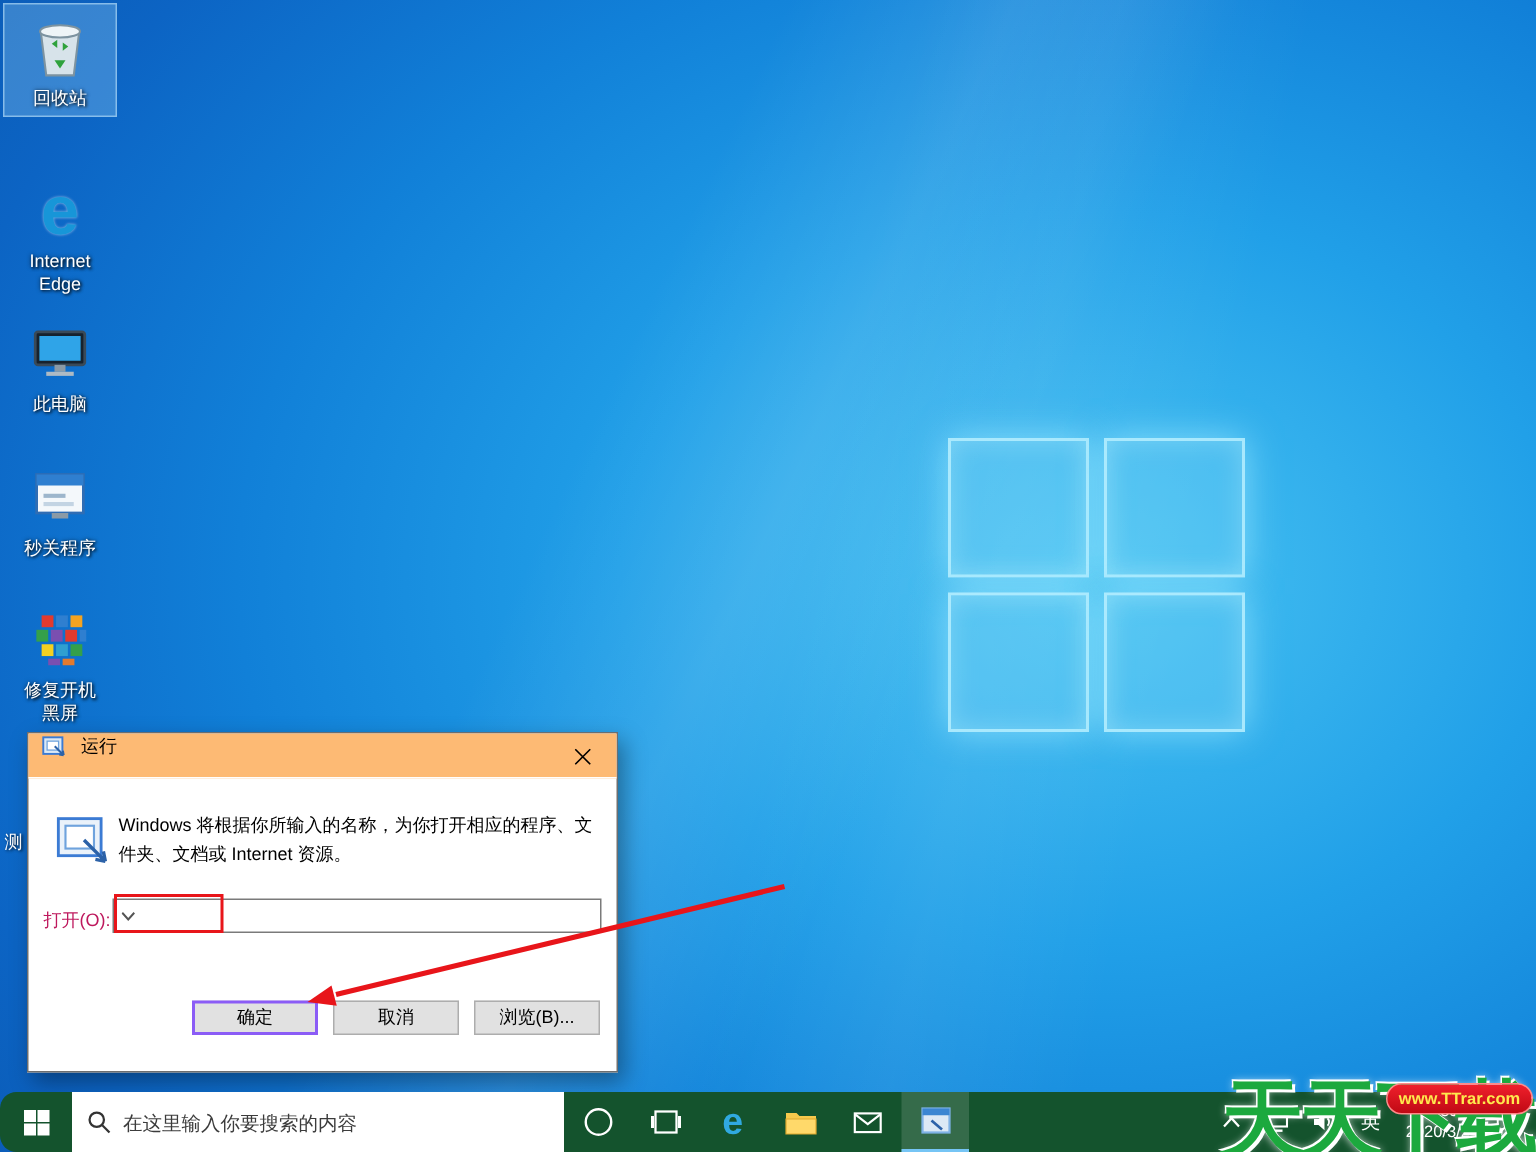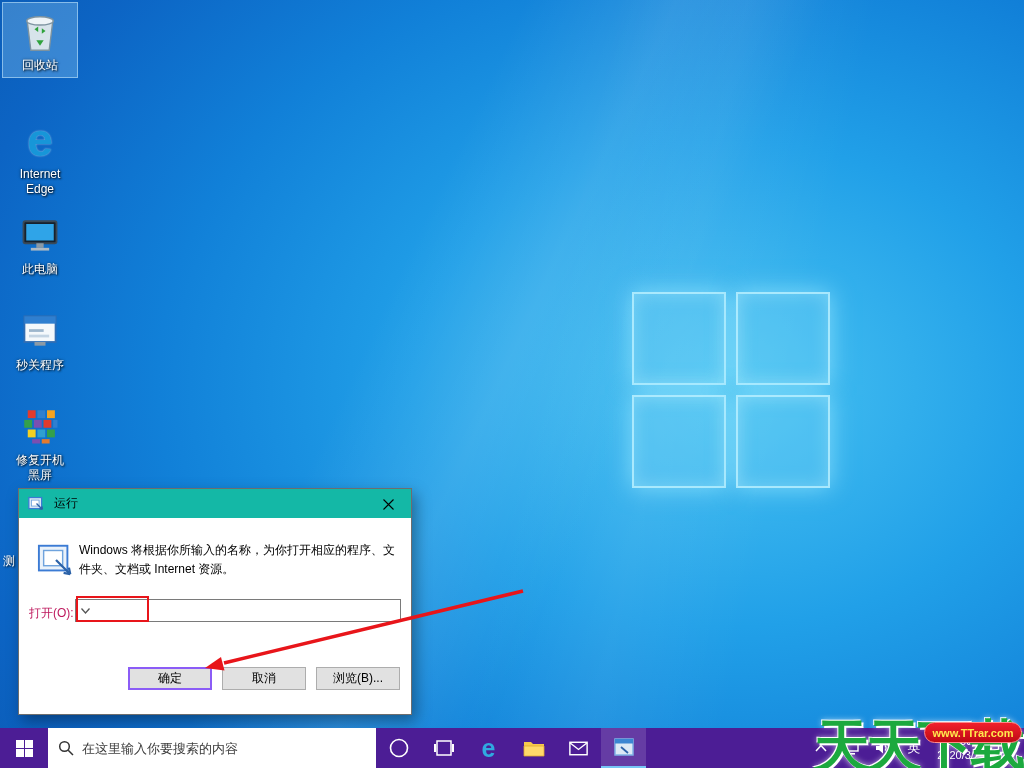--- a/index.html
+++ b/index.html
@@ -32,22 +32,22 @@
   .desk-icon .lbl { color:#fff; font-size:12px; text-align:center; line-height:1.25;
     text-shadow:1px 1px 2px rgba(0,0,0,0.85), 0 0 3px rgba(0,0,0,0.6); word-break:break-word; }
   .edge-e { color:#1796d8; font-size:46px; font-weight:bold; line-height:44px;
     text-shadow:0 0 2px rgba(255,255,255,0.6); }
   .partial-label { position:absolute; left:3px; top:553px; z-index:2; color:#fff; font-size:12px;
     text-shadow:1px 1px 2px rgba(0,0,0,0.85); }
 
   
   .run-dlg { position:absolute; left:18px; top:488px; width:394px; height:227px; z-index:5;
     background:#ffffff; border:1px solid #6e6e6e; box-shadow:4px 6px 14px rgba(0,0,0,0.35); }
-  .run-title { position:absolute; left:0; top:0; right:0; height:30px; background:#14b8a6;
-    display:flex; align-items:center; border-bottom:1px solid #fff; }
+  .run-title { position:absolute; left:0; top:0; right:0; height:30px; background:#fdba74;
+    display:flex; align-items:flex-start; border-bottom:1px solid #fff; }
   .run-title .t-icon { margin-left:9px; width:17px; height:17px; }
   .run-title .t-text { margin-left:9px; font-size:12px; color:#000; }
   .run-close { position:absolute; right:0; top:0; width:46px; height:30px;
     display:flex; align-items:center; justify-content:center; cursor:pointer; }
   .run-big-icon { position:absolute; left:18px; top:52px; width:38px; height:38px; }
   .run-desc { position:absolute; left:60px; top:52px; width:316px; font-size:12px;
     color:#000; line-height:1.55; }
   .run-open-lbl { position:absolute; left:10px; top:116px; font-size:12px; color:#be185d; }
   .run-combo { position:absolute; left:56px; top:110px; width:326px; height:23px;
     border:1px solid #7a7a7a; background:#fff; display:flex; align-items:center; }
@@ -70,21 +70,21 @@
   .watermark { position:absolute; right:2px; bottom:-6px; z-index:20; pointer-events:none; }
   .wm-text { font-size:56px; font-weight:bold; color:#1ca93e; letter-spacing:-4px; line-height:1;
     text-shadow:2px 2px 0 #fff, -1px -1px 0 #fff, 0 0 6px rgba(255,255,255,0.8); }
   .wm-badge { position:absolute; right:0; top:4px; min-width:98px; height:21px; padding:0 2px;
     background:linear-gradient(#f0202c,#c00914); border-radius:11px; border:1px solid #ff8a8a;
     display:flex; align-items:center; justify-content:center;
     color:#ffe94d; font-size:11px; font-weight:bold; }
 
   
   .taskbar { position:absolute; left:0; bottom:0; width:1024px; height:40px; z-index:15;
-    background:#4c1d95; display:flex; align-items:stretch; }
+    background:#14532d; display:flex; align-items:stretch;border-radius:11px; }
   .tb-start { width:48px; display:flex; align-items:center; justify-content:center; cursor:pointer; }
   .tb-start .wgrid { display:grid; grid-template-columns:8px 8px; grid-template-rows:8px 8px; gap:1px; }
   .tb-start .wgrid div { background:#fff; }
   .tb-search { width:328px; background:#fff; display:flex; align-items:center; gap:8px; padding:0 10px; }
   .tb-search input { border:none; outline:none; flex:1; font-size:13px; background:transparent;
     font-family:"Liberation Sans","DejaVu Sans",sans-serif; color:#111; }
   .tb-search input::placeholder { color:#3c3c3c; }
   .tb-btn { width:45px; display:flex; align-items:center; justify-content:center; cursor:pointer; }
   .tb-btn.active { background:rgba(255,255,255,0.14); border-bottom:2px solid #76c5f5; }
   .tb-edge-e { color:#30a9e0; font-size:25px; font-weight:bold; }

